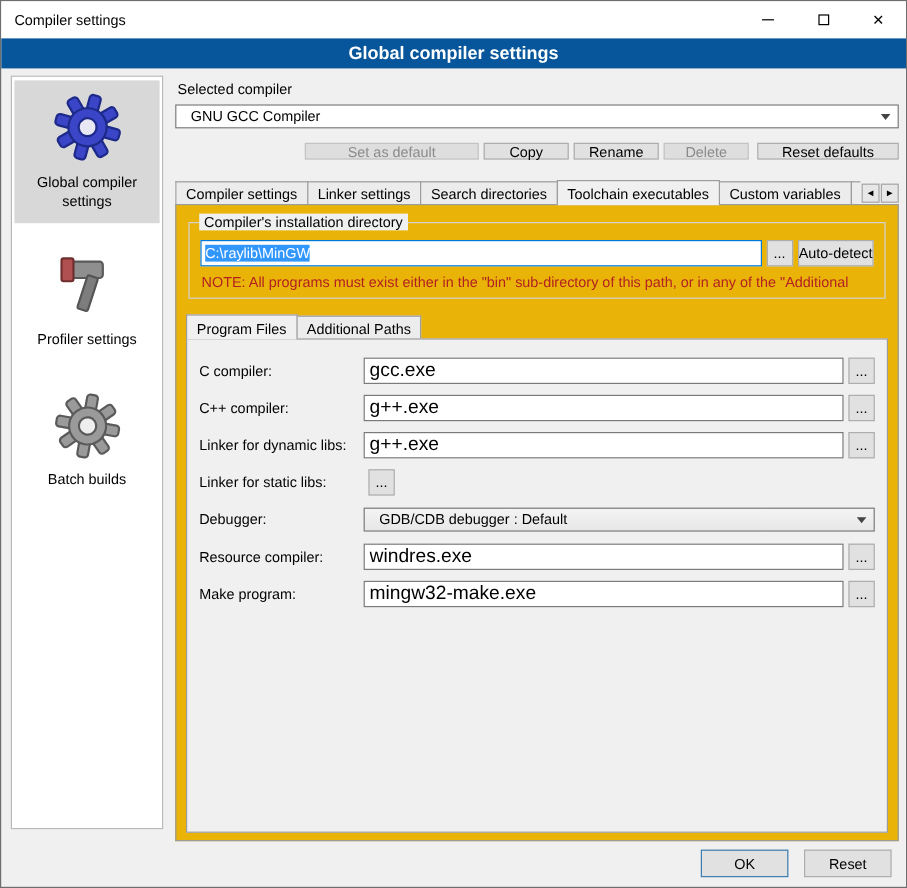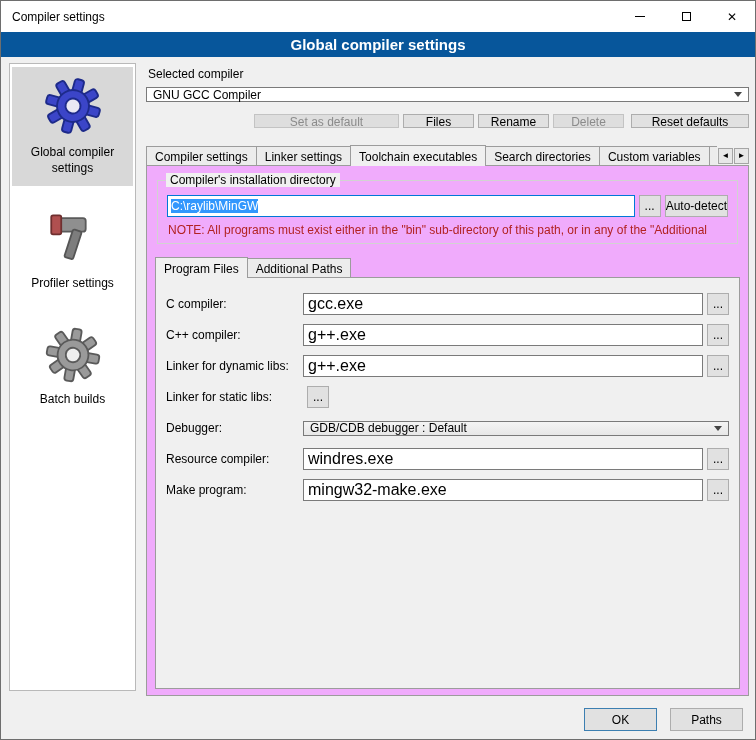--- a/index.html
+++ b/index.html
@@ -23,40 +23,40 @@
   
   .sidebar{position:absolute;left:8px;top:62px;width:127px;height:628px;background:#fff;
     border:1px solid #b9b9b9;display:flex;flex-direction:column;align-items:center;padding-top:3px;}
   .side-item{width:121px;padding:8px 2px 10px;display:flex;flex-direction:column;align-items:center;gap:7px;
     text-align:center;cursor:default;}
   .side-item.selected{background:#d8d8d8;}
   .side-label{line-height:1.35;}
   
   .main{position:absolute;left:145px;top:62px;width:603px;}
   .sc-label{margin:4px 0 6px 2px;height:14px;}
-  .combo{height:15px;border:1px solid #7a7a7a;background:#fff;display:flex;align-items:center;
-    padding:0 22px 0 6px;position:relative;cursor:default;}
+  .combo{height:20px;border:1px solid #7a7a7a;background:#fff;display:flex;align-items:center;
+    padding:0 22px 0 12px;position:relative;cursor:default;}
   .combo .arrow-zone{position:absolute;right:0;top:0;width:20px;height:100%;display:flex;align-items:center;justify-content:center;}
   .tri{width:0;height:0;border-left:4px solid transparent;border-right:4px solid transparent;border-top:5px solid #444;}
   .btn-row{margin-top:7px;display:flex;align-items:center;gap:4px;padding-left:108px;height:23px;}
   .btn{height:14px;background:#e1e1e1;border:1px solid #adadad;font-family:inherit;font-size:12px;padding:0 10px;cursor:default;}
   .btn.disabled{color:#8b8b8b;background:#dedede;border-color:#c3c3c3;}
   .btn.w-setdef{width:145px;}
   .btn.w-std{width:71px;}
   .btn.w-reset{width:118px;margin-left:auto;}
   
   .tabstrip{margin-top:12px;position:relative;height:22px;padding-right:32px;}
   .tabs-clip{display:flex;align-items:flex-end;height:22px;overflow:hidden;white-space:nowrap;}
   .tab{padding:3px 8px 4px;border:1px solid #9c9c9c;border-bottom:none;background:#ececec;margin-right:-1px;
     height:20px;flex:0 0 auto;cursor:default;}
   .tab.active{background:#f0f0f0;height:22px;padding-top:4px;position:relative;z-index:2;margin-bottom:-1px;}
   .tab-arrows{position:absolute;right:0;bottom:2px;display:flex;gap:1px;}
   .tab-arrow{width:15px;height:16px;border:1px solid #a5a5a5;background:#e7e7e7;font-size:8px;line-height:14px;
     text-align:center;cursor:default;padding:0;font-family:inherit;}
-  .panel{border:1px solid #9c9c9c;margin-top:-1px;height:531px;background:#f0abfc;padding:9px 8px;position:relative;z-index:1;}
+  .panel{border:1px solid #9c9c9c;margin-top:-1px;height:531px;background:#eab308;padding:9px 8px;position:relative;z-index:1;}
   
   .groupbox{border:1px solid #d2d2d2;position:relative;margin:5px 2px 0;padding:14px 9px 4px;}
   .groupbox .legend{position:absolute;top:-8px;left:8px;background:#f0f0f0;padding:0 4px;}
   .dir-row{display:flex;align-items:center;gap:4px;}
   .dir-input{flex:1;height:22px;border:1px solid #0078d7;background:#fff;display:flex;align-items:center;padding:9px 3px;overflow:hidden;}
   .dir-input .sel{background:#3297fd;color:#fff;white-space:pre;}
   .small-btn{width:22px;height:22px;padding:0;line-height:1;}
   .autodetect{height:22px;padding:0 0;}
   .note{color:#b22222;margin:6px 1px 2px;white-space:nowrap;overflow:hidden;}
   
@@ -140,32 +140,32 @@
 
     <div class="combo">
       <span>GNU GCC Compiler</span>
       <span class="arrow-zone">
           <span class="tri"></span>
         </span>
     </div>
 
     <div class="btn-row">
       <button class="btn disabled w-setdef">Set as default</button>
-      <button class="btn w-std">Files</button>
+      <button class="btn w-std">Copy</button>
       <button class="btn w-std">Rename</button>
       <button class="btn disabled w-std">Delete</button>
       <button class="btn w-reset">Reset defaults</button>
     </div>
 
     <div class="tabstrip">
       <div class="tabs-clip">
         <div class="tab">Compiler settings</div>
         <div class="tab">Linker settings</div>
+        <div class="tab">Search directories</div>
         <div class="tab active">Toolchain executables</div>
-        <div class="tab">Search directories</div>
         <div class="tab">Custom variables</div>
         <div class="tab">Build</div>
       </div>
       <div class="tab-arrows">
         <button class="tab-arrow">◄</button>
         <button class="tab-arrow">►</button>
       </div>
     </div>
 
     <div class="panel">
@@ -235,16 +235,16 @@
           <input class="text-input" value="mingw32-make.exe" style="">
           <button class="btn small-btn">...</button>
         </div>
 
       </div>
     </div>
   </div>
 
   <div class="footer">
     <button class="btn default">OK</button>
-    <button class="btn">Paths</button>
+    <button class="btn">Reset</button>
   </div>
 
 </div>
 
 </body></html>

